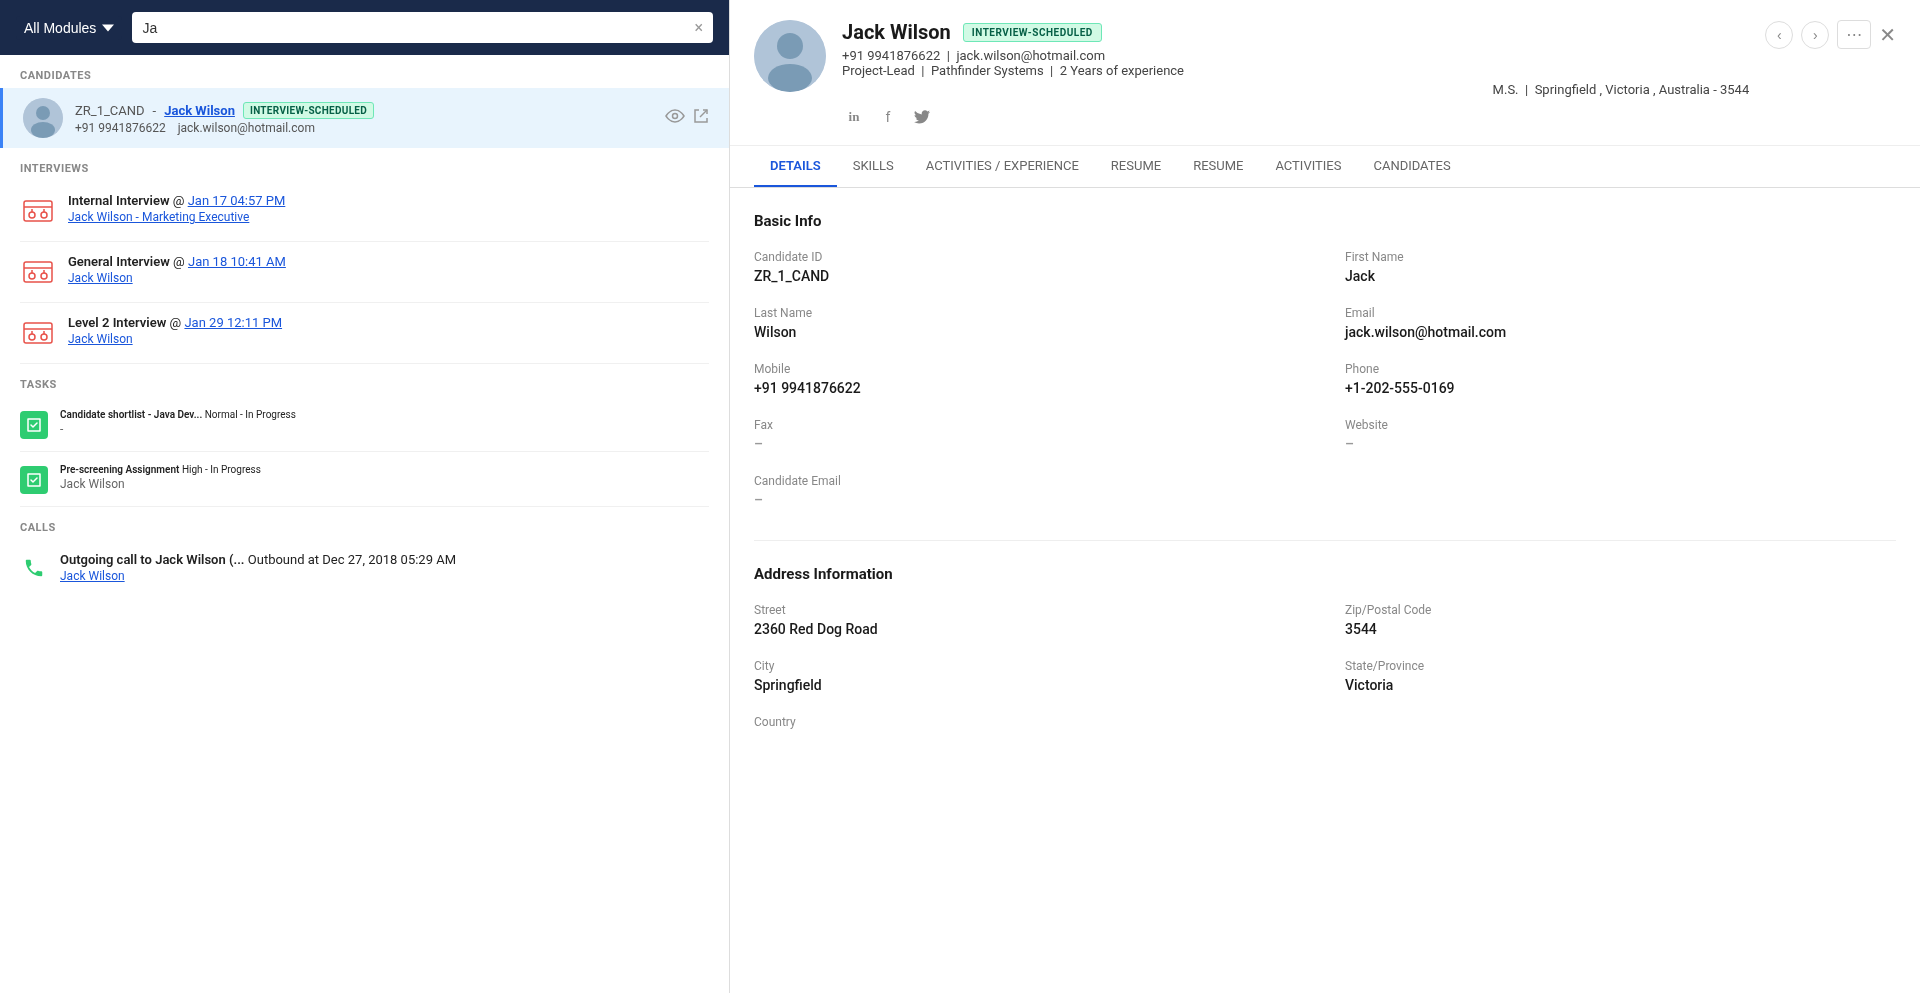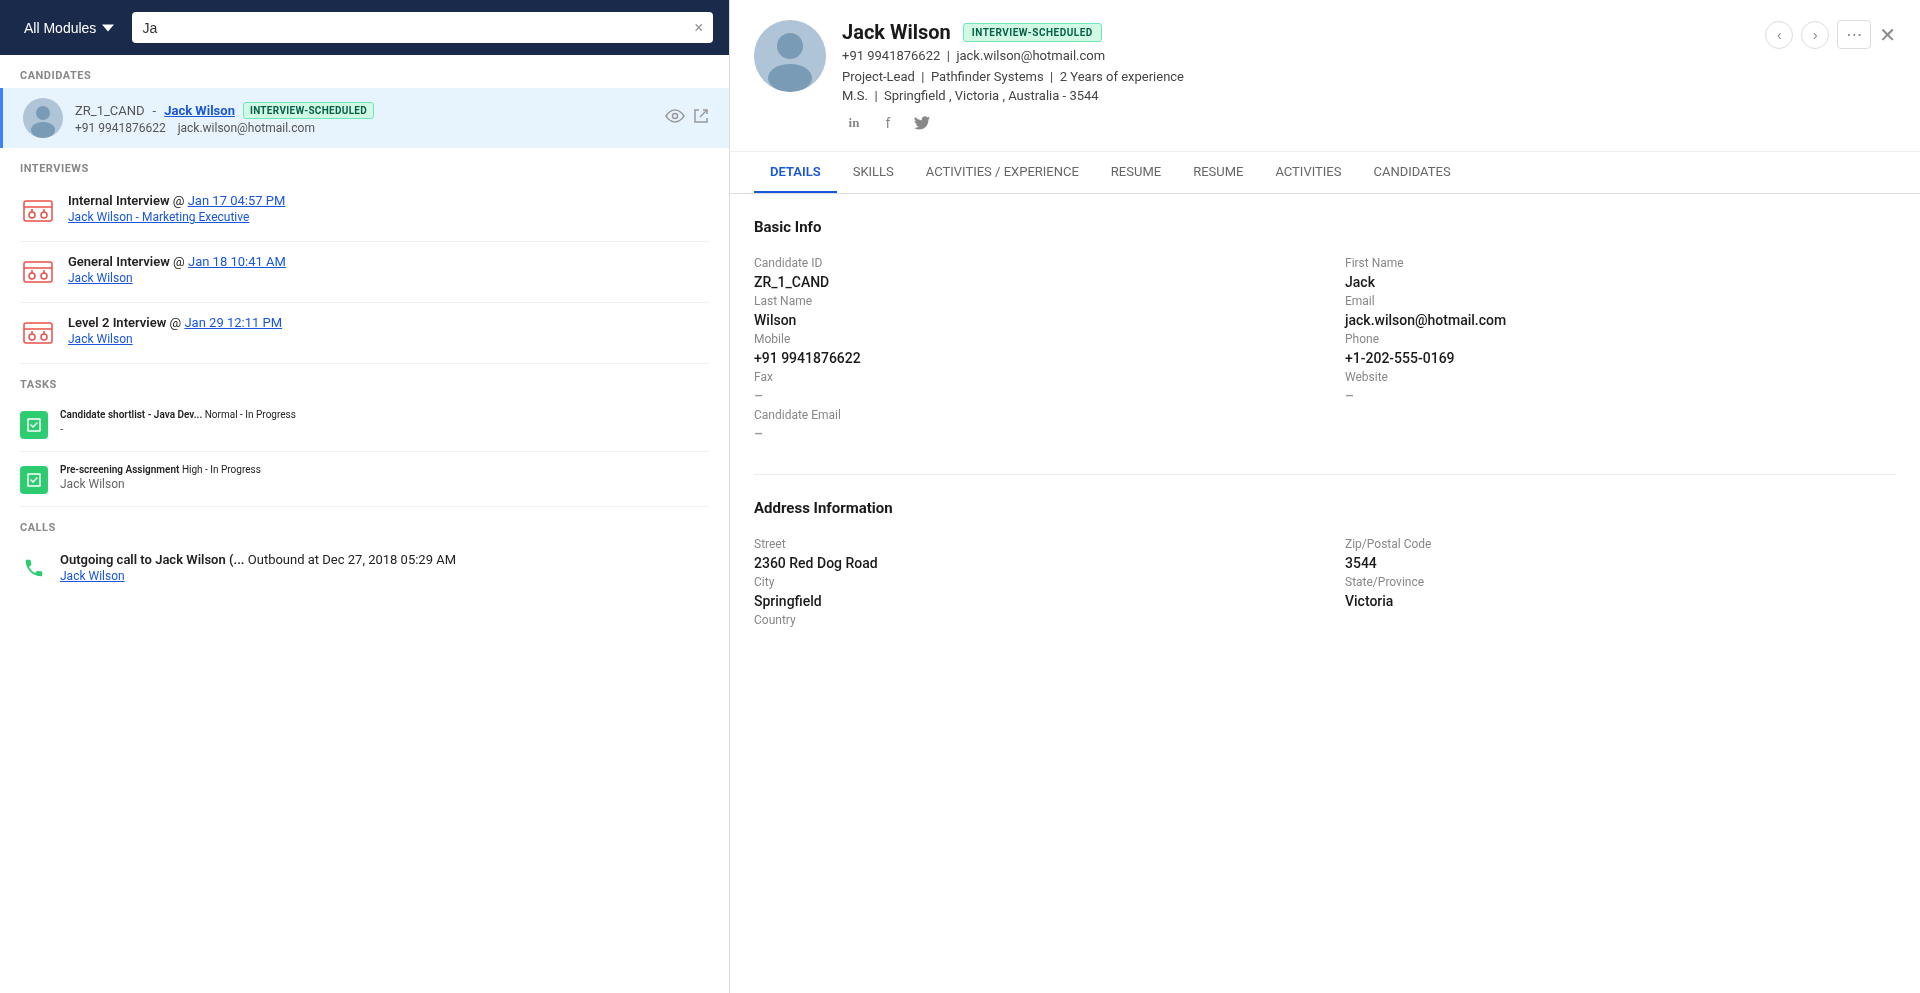--- a/index.html
+++ b/index.html
@@ -63,39 +63,39 @@
 
     
     .right-panel { flex: 1; display: flex; flex-direction: column; background: #fff; overflow-y: auto; }
 
     .candidate-header { padding: 20px 24px 16px; border-bottom: 1px solid #eee; display: flex; align-items: flex-start; gap: 16px; }
     .header-avatar { width: 72px; height: 72px; border-radius: 50%; background: #c0cfe0; overflow: hidden; display: flex; align-items: center; justify-content: center; flex-shrink: 0; }
     .header-info { flex: 1; }
     .header-name-row { display: flex; align-items: center; gap: 12px; margin-bottom: 4px; }
     .header-name { font-size: 20px; font-weight: 700; color: #1a1a1a; }
     .header-badge { background: #d1fae5; color: #065f46; font-size: 10px; font-weight: 700; padding: 3px 8px; border-radius: 3px; border: 1px solid #6ee7b7; letter-spacing: 0.5px; }
-    .header-contact { font-size: 13px; color: #444; margin-bottom: 6px; }
+    .header-contact { font-size: 13px; color: #444; margin-bottom: 0; }
     .header-meta { font-size: 13px; color: #444; margin-bottom: 4px; }
-    .header-location { font-size: 13px; color: #444; margin-bottom: 8px; }
+    .header-location { font-size: 13px; color: #444; margin-bottom: 8px; text-align: right; }
     .social-icons { display: flex; gap: 10px; }
     .social-icon { width: 24px; height: 24px; display: flex; align-items: center; justify-content: center; color: #888; font-size: 14px; cursor: pointer; }
     .header-actions { display: flex; align-items: center; gap: 8px; }
     .nav-btn { width: 28px; height: 28px; border: 1px solid #ddd; border-radius: 50%; background: #fff; cursor: pointer; display: flex; align-items: center; justify-content: center; color: #888; font-size: 14px; }
     .more-btn { border: 1px solid #ddd; border-radius: 4px; background: #fff; padding: 4px 8px; cursor: pointer; color: #888; font-size: 16px; display: flex; align-items: center; gap: 2px; }
     .close-btn { background: none; border: none; font-size: 20px; color: #888; cursor: pointer; }
 
     
     .tabs { display: flex; border-bottom: 1px solid #ddd; padding: 0 24px; }
     .tab { padding: 12px 16px; font-size: 13px; color: #666; cursor: pointer; border-bottom: 2px solid transparent; white-space: nowrap; }
     .tab.active { color: #1a56db; border-bottom: 2px solid #1a56db; font-weight: 600; }
 
     
     .content-area { padding: 24px; }
     .section-title { font-size: 15px; font-weight: 700; color: #1a1a1a; margin-bottom: 20px; }
-    .fields-grid { display: grid; grid-template-columns: 1fr 1fr; gap: 4px 40px; margin-bottom: 32px; }
+    .fields-grid { display: grid; grid-template-columns: 1fr 1fr; gap: 22px 40px; margin-bottom: 32px; }
     .field-item {}
     .field-label { font-size: 12px; color: #888; margin-bottom: 4px; }
     .field-value { font-size: 14px; color: #1a1a1a; font-weight: 500; }
     .field-value.empty { color: #999; }
     .divider { border: none; border-top: 1px solid #eee; margin: 8px 0 24px; }
   </style>
 </head>
 <body>
 
 <div class="left-panel">

